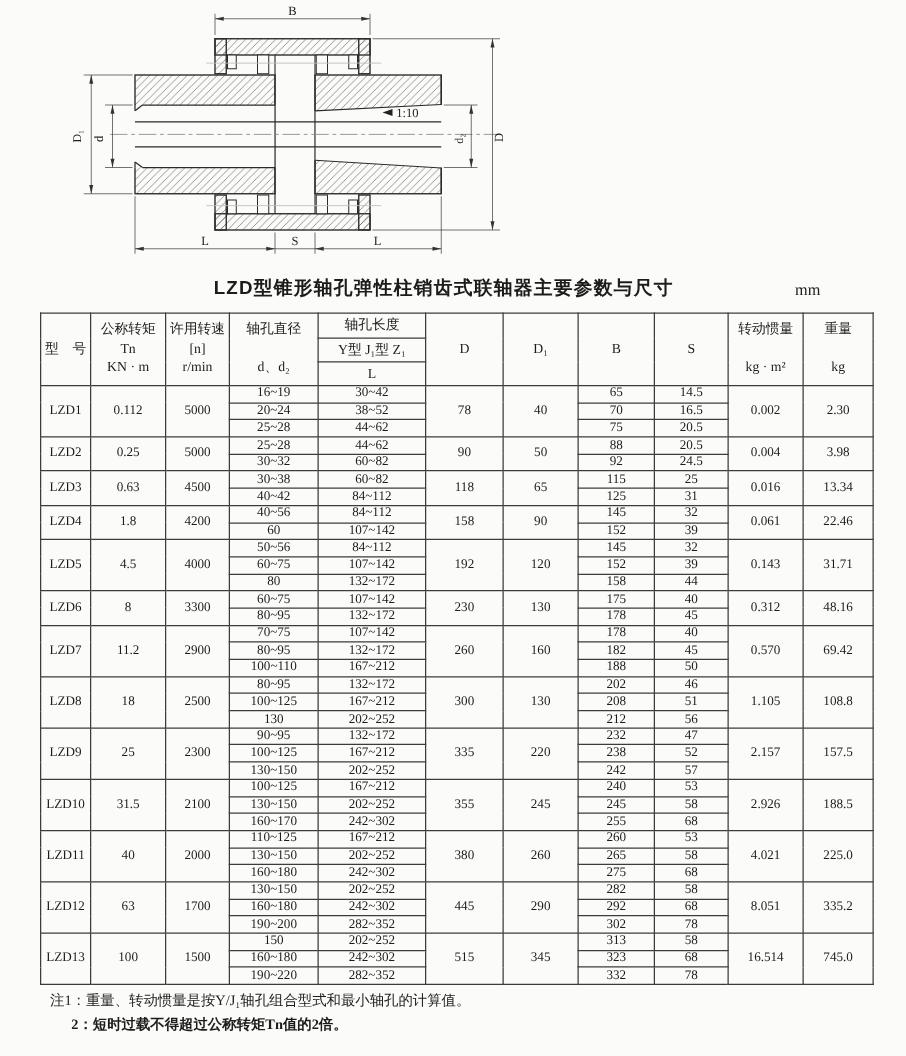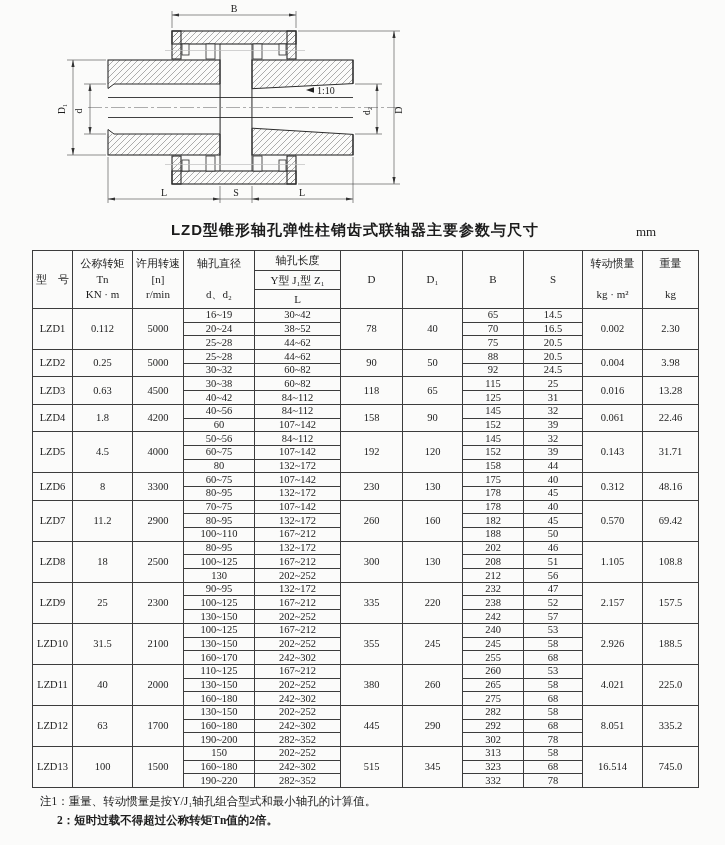--- a/index.html
+++ b/index.html
@@ -219,21 +219,21 @@
             <td rowspan="2">LZD3</td>
             <td rowspan="2">0.63</td>
             <td rowspan="2">4500</td>
             <td>30~38</td>
             <td>60~82</td>
             <td rowspan="2">118</td>
             <td rowspan="2">65</td>
             <td>115</td>
             <td>25</td>
             <td rowspan="2">0.016</td>
-            <td rowspan="2">13.28</td>
+            <td rowspan="2">13.34</td>
           </tr>
           <tr>
             <td>40~42</td>
             <td>84~112</td>
             <td>125</td>
             <td>31</td>
           </tr>
           <tr>
             <td rowspan="2">LZD4</td>
             <td rowspan="2">1.8</td>

